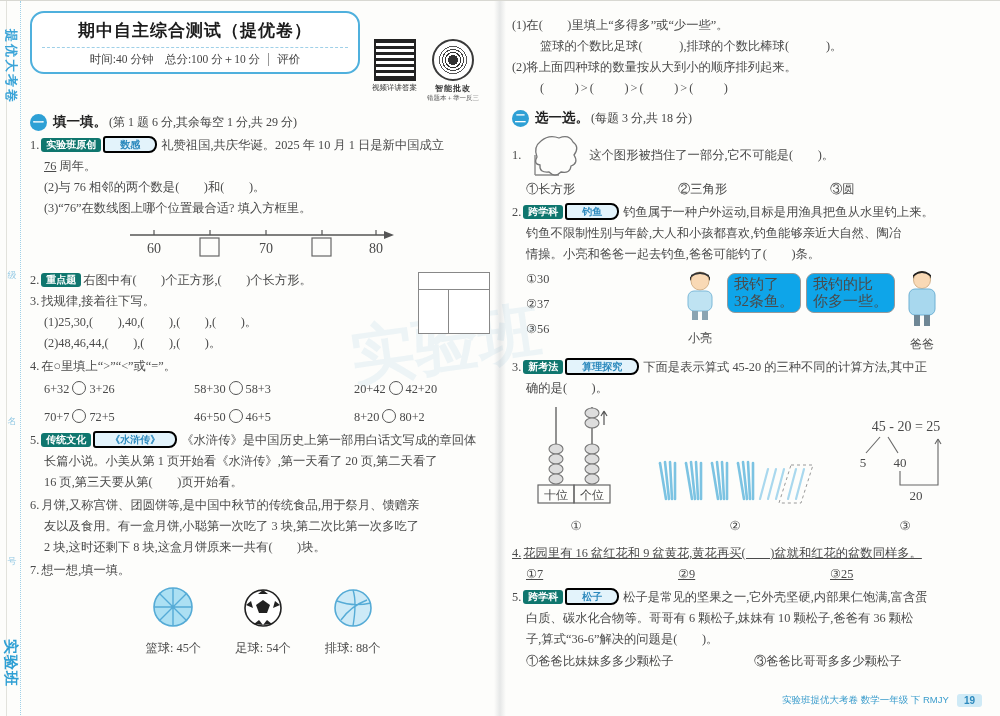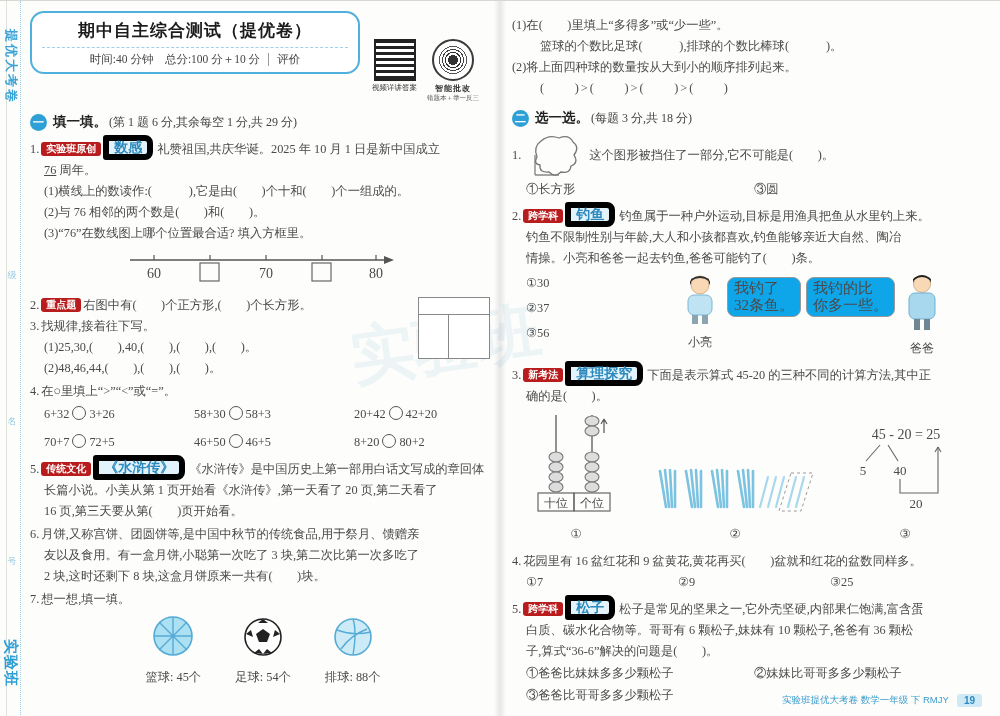--- a/index.html
+++ b/index.html
@@ -37,22 +37,22 @@
   
   .sec-head{display:flex;align-items:center;margin:10px 0 4px;}
   .sec-dot{width:17px;height:17px;border-radius:50%;background:#2ea0d5;color:#fff;font-family:"Liberation Sans",sans-serif;font-weight:bold;font-size:11px;display:flex;align-items:center;justify-content:center;margin-right:6px;flex:0 0 17px;}
   .sec-title{font-family:"Liberation Sans",sans-serif;font-weight:bold;font-size:13.5px;color:#222;}
   .sec-note{font-size:12px;color:#444;margin-left:2px;}
   
   .q{position:relative;font-size:12.3px;line-height:21px;margin-bottom:2px;}
   .qline{white-space:nowrap;}
   .qnum{color:#4a4a4a;margin-right:2px;}
   .indent{padding-left:14px;}
-  .badge{display:inline-block;background:#b91c1c;color:#fff;font-family:"Liberation Sans",sans-serif;font-weight:bold;font-size:10px;line-height:14px;padding:0 5px;border-radius:3px;vertical-align:1px;margin-right:2px;}
-  .badge-lite{display:inline-block;background:#e3f3fb;color:#2c89bd;border:6px solid #000000;font-family:"Liberation Sans",sans-serif;font-weight:bold;font-size:14px;line-height:13px;padding:0 5px;border-radius:3px 8px 8px 3px;vertical-align:1px;margin-right:4px;}
+  .badge{display:inline-block;background:#0f766e;color:#fff;font-family:"Liberation Sans",sans-serif;font-weight:bold;font-size:10px;line-height:14px;padding:0 5px;border-radius:3px;vertical-align:1px;margin-right:2px;}
+  .badge-lite{display:inline-block;background:#e3f3fb;color:#2c89bd;border:2px solid #000000;font-family:"Liberation Sans",sans-serif;font-weight:bold;font-size:10px;line-height:13px;padding:0 15px;border-radius:3px 8px 8px 3px;vertical-align:1px;margin-right:4px;}
   .uline{text-decoration:underline;}
   .cmp-circle{display:inline-block;width:12px;height:12px;border:1px solid #555;border-radius:50%;vertical-align:-2px;margin:0 3px;}
   .expr-grid{display:grid;grid-template-columns:150px 160px 150px;row-gap:7px;padding-left:14px;margin-top:2px;}
   .expr-cell{font-size:12.3px;white-space:nowrap;}
   .numline-wrap{padding-left:96px;margin:4px 0 2px;}
   .q2q3-fig{position:absolute;right:6px;top:2px;width:70px;height:60px;border:1.5px solid #888;background:#fff;}
   .q2q3-fig .hline{position:absolute;left:0;right:0;top:16px;border-top:1.5px solid #888;}
   .q2q3-fig .vline{position:absolute;top:16px;bottom:0;left:42%;border-left:1.5px solid #888;}
   
   .balls-row{display:flex;justify-content:center;gap:34px;margin-top:4px;}
@@ -120,21 +120,20 @@
       <div class="sec-dot">一</div>
       <span class="sec-title">填一填。</span>
       <span class="sec-note">(第 1 题 6 分,其余每空 1 分,共 29 分)</span>
     </div>
 
     <div class="q">
       <div class="qline">
         <span class="qnum">1.</span><span class="badge">实验班原创</span><span class="badge-lite">数感</span><span>礼赞祖国,共庆华诞。2025 年 10 月 1 日是新中国成立</span>
       </div>
       <div class="qline indent"><span class="uline">76</span><span> 周年。</span></div>
-      <div class="qline indent">(1)横线上的数读作:(　　　),它是由(　　)个十和(　　)个一组成的。</div>
       <div class="qline indent">(2)与 76 相邻的两个数是(　　)和(　　)。</div>
       <div class="qline indent">(3)“76”在数线图上哪个位置最合适? 填入方框里。</div>
       <div class="numline-wrap">
         <svg width="270" height="38" viewBox="0 0 270 38">
           <line x1="4" y1="12" x2="258" y2="12" stroke="#555" stroke-width="1.4"></line>
           <polygon points="258,8 268,12 258,16" fill="#555"></polygon>
           <line x1="28" y1="7" x2="28" y2="12" stroke="#555" stroke-width="1.2"></line>
           <line x1="84" y1="7" x2="84" y2="12" stroke="#555" stroke-width="1.2"></line>
           <line x1="140" y1="7" x2="140" y2="12" stroke="#555" stroke-width="1.2"></line>
           <line x1="196" y1="7" x2="196" y2="12" stroke="#555" stroke-width="1.2"></line>
@@ -247,20 +246,21 @@
       <div class="rq1-row">
         <span class="qnum">1.</span>
         <svg width="58" height="48" viewBox="0 0 58 48">
           <path d="M8,44 L8,24 M8,44 L32,44" stroke="#888" stroke-width="1.4" fill="none"></path>
           <path d="M10,26 Q6,16 14,10 Q22,3 32,7 Q42,3 46,11 Q53,16 47,24 Q52,32 44,35 Q43,43 34,41 Q28,47 22,41 Q12,42 13,34 Q6,33 10,26 Z" fill="#fdfdfb" stroke="#777" stroke-width="1.3"></path>
         </svg>
         <span>这个图形被挡住了一部分,它不可能是(　　)。</span>
       </div>
       <div class="opts-row">
         <span>①长方形</span>
+        <span>②三角形</span>
         <span>③圆</span>
       </div>
     </div>
 
     <div class="q">
       <div class="qline">
         <span class="qnum">2.</span><span class="badge">跨学科</span><span class="badge-lite">钓鱼</span><span>钓鱼属于一种户外运动,目标是用渔具把鱼从水里钓上来。</span>
       </div>
       <div class="qline indent">钓鱼不限制性别与年龄,大人和小孩都喜欢,钓鱼能够亲近大自然、陶冶</div>
       <div class="qline indent">情操。小亮和爸爸一起去钓鱼,爸爸可能钓了(　　)条。</div>
@@ -383,40 +383,39 @@
             <text x="54" y="52" font-size="13" text-anchor="middle" fill="#4a4a4a">40</text>
             <path d="M54,56 L54,70 L92,70 L92,24" fill="none" stroke="#666" stroke-width="1.1"></path>
             <path d="M92,24 L89,29 M92,24 L95,29" fill="none" stroke="#666" stroke-width="1.1"></path>
             <text x="70" y="85" font-size="13" text-anchor="middle" fill="#4a4a4a">20</text>
           </svg>
           <div class="fig-circnum">③</div>
         </div>
       </div>
     </div>
 
-    <div class="q" style="margin-top:6px;">
+    <div class="q" style="margin-top:6px;text-decoration:underline;">
       <div class="qline">
         <span class="qnum">4.</span><span>花园里有 16 盆红花和 9 盆黄花,黄花再买(　　)盆就和红花的盆数同样多。</span>
       </div>
       <div class="opts-row">
         <span>①7</span>
         <span>②9</span>
         <span>③25</span>
       </div>
     </div>
 
     <div class="q">
       <div class="qline">
         <span class="qnum">5.</span><span class="badge">跨学科</span><span class="badge-lite">松子</span><span>松子是常见的坚果之一,它外壳坚硬,内部果仁饱满,富含蛋</span>
       </div>
       <div class="qline indent">白质、碳水化合物等。哥哥有 6 颗松子,妹妹有 10 颗松子,爸爸有 36 颗松</div>
       <div class="qline indent">子,算式“36-6”解决的问题是(　　)。</div>
       <div class="rq5-opts">
         <span>①爸爸比妹妹多多少颗松子</span>
-        <span>②妹妹比哥哥多多少颗松子</span>
         <span>③爸爸比哥哥多多少颗松子</span>
       </div>
     </div>
 
     <div class="footer">
       <span class="footer-text">实验班提优大考卷 数学一年级 下 RMJY</span>
       <span class="footer-page">19</span>
     </div>
   </div>
 </div>

